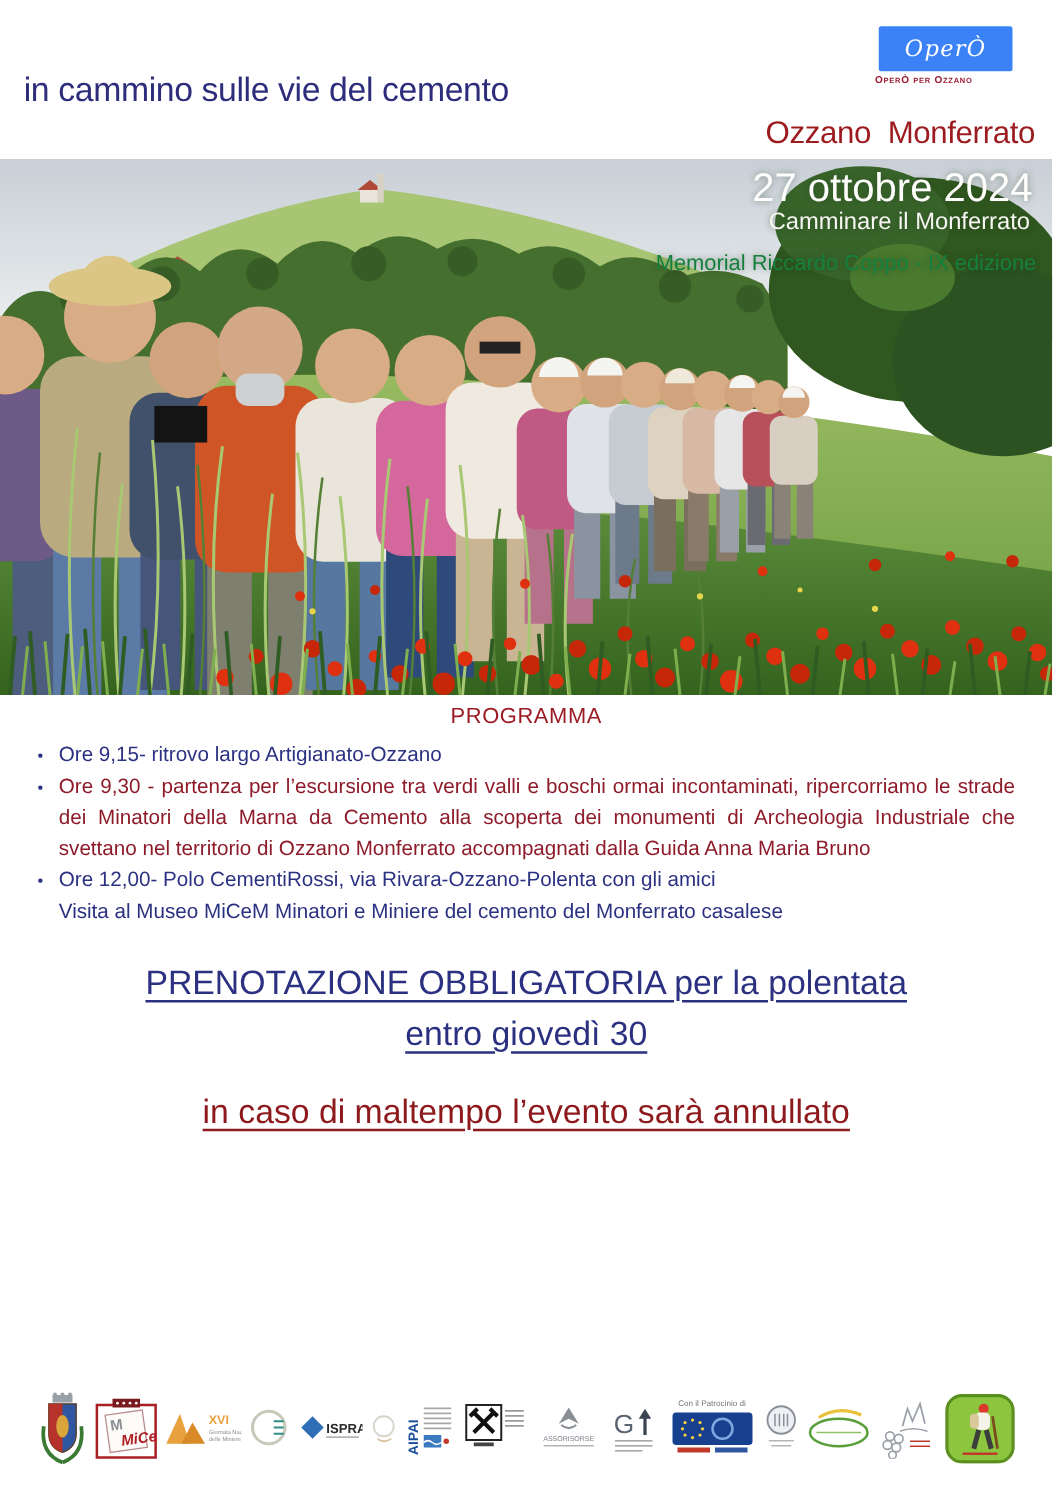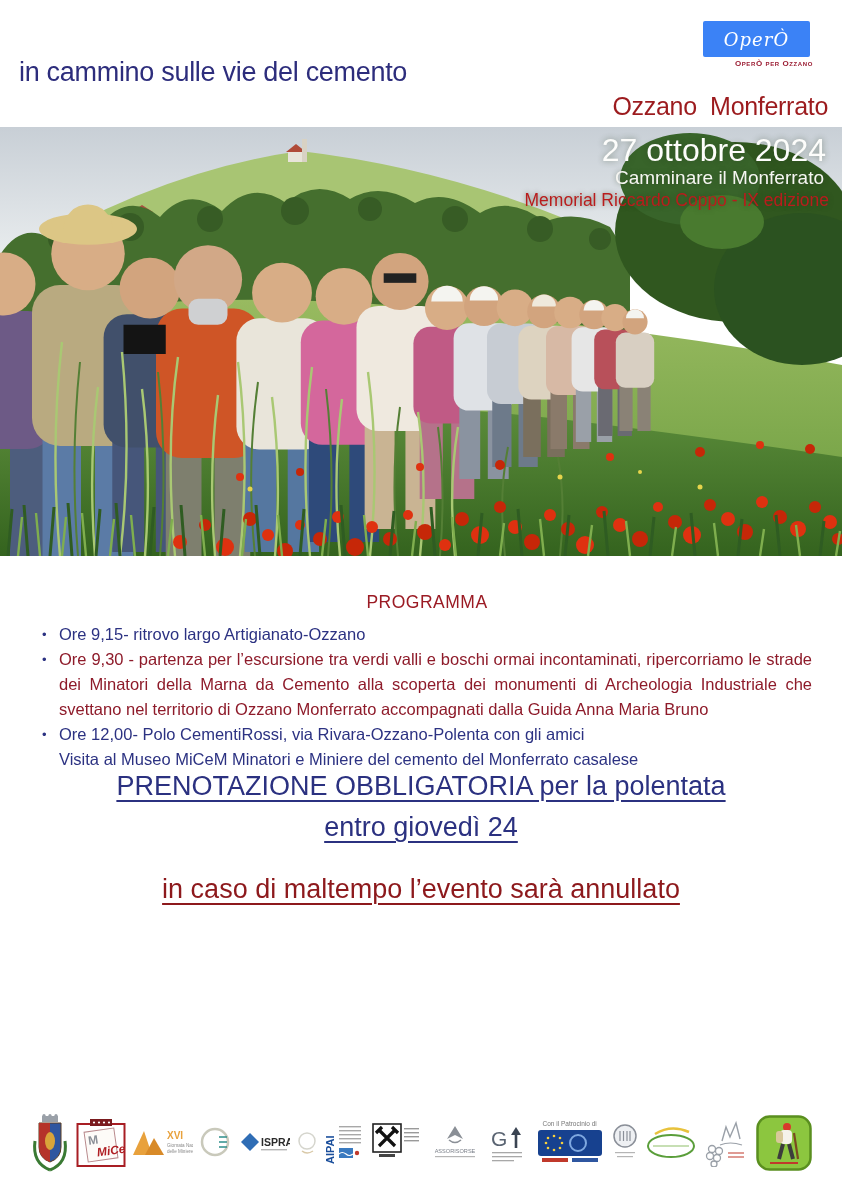--- a/index.html
+++ b/index.html
@@ -5,33 +5,33 @@
   html,body{margin:0;padding:0;background:#ffffff;}
   .page{position:relative;width:842px;height:1191px;margin:0 auto;background:#fff;overflow:hidden;
         font-family:"Liberation Sans",sans-serif;}
 
   
   .title{position:absolute;left:18px;top:8px;font-size:41px;letter-spacing:-0.5px;color:#2d2d7c;font-weight:600;}
   .subtitle{position:absolute;left:19px;top:57px;font-size:27px;letter-spacing:-0.3px;color:#2d2d7c;}
   .opero-logo{position:absolute;left:703px;top:21px;width:107px;height:36px;background:#3b82f6;border-radius:2px;
               display:flex;align-items:center;justify-content:center;}
   .opero-logo .script{color:#fff;font-family:"DejaVu Serif",serif;font-style:italic;font-size:18px;letter-spacing:1px;}
-  .opero-caption{position:absolute;left:700px;top:59px;width:113px;text-align:right;font-size:8px;
+  .opero-caption{position:absolute;left:700px;top:59px;width:113px;text-align:left;font-size:8px;
                  font-variant:small-caps;font-weight:bold;letter-spacing:0.6px;color:#9b1c32;}
   .location{position:absolute;right:14px;top:92px;font-size:25px;color:#9c1b1e;white-space:pre;letter-spacing:-0.3px;}
 
   
   .photo{position:absolute;left:0;top:127px;width:842px;height:429px;overflow:hidden;}
   .photo-svg{display:block;width:842px;height:429px;}
   .ph-date{position:absolute;right:16px;top:5px;font-size:32px;color:#fdfdfb;text-shadow:0 0 6px rgba(40,60,30,.45);}
   .ph-event{position:absolute;right:18px;top:40px;font-size:19px;color:#f6f6f2;text-shadow:0 0 5px rgba(40,60,30,.5);}
-  .ph-memorial{position:absolute;right:13px;top:63px;font-size:17.5px;color:#b91c1c;text-shadow:0 0 5px rgba(40,60,30,.5);text-align:right;}
-
-  
-  .program{position:absolute;left:30px;right:30px;top:592px;margin-left:12px;}
+  .ph-memorial{position:absolute;right:13px;top:73px;font-size:17.5px;color:#15803d;text-shadow:0 0 5px rgba(40,60,30,.5);text-align:right;}
+
+  
+  .program{position:absolute;left:30px;right:30px;top:562px;}
   .program-heading{text-align:center;font-size:17.5px;letter-spacing:0.5px;color:#9b1b24;margin-bottom:9px;}
   .p-item{display:flex;font-size:16.5px;line-height:25px;}
   .p-item .dot{width:17px;flex:0 0 17px;color:#2c3282;font-size:13px;line-height:25px;}
   .p-item .p-text{flex:1;}
   .p-item.justify .p-text{text-align:justify;}
   .c-navy{color:#2c3282;}
   .c-red{color:#8e1b2a;}
 
   
   .booking{position:absolute;left:0;right:0;top:766px;text-align:center;color:#2b3180;font-size:27px;line-height:41px;}
@@ -298,21 +298,21 @@
       <span class="p-text">Ore 12,00- Polo CementiRossi, via Rivara-Ozzano-Polenta con gli amici</span>
     </div>
     <div class="p-item c-navy">
       <span class="dot"></span>
       <span class="p-text">Visita al Museo MiCeM Minatori e Miniere del cemento del Monferrato casalese</span>
     </div>
   </div>
 
   <div class="booking">
     <div><span>PRENOTAZIONE OBBLIGATORIA per la polentata</span></div>
-    <div><span>entro giovedì 24</span></div>
+    <div><span>entro giovedì 30</span></div>
   </div>
   <div class="weather">
     <span>in caso di maltempo l’evento sarà annullato</span>
   </div>
 
 
   <div class="footer">
 
     <div class="logo">
       <svg width="40" height="60" viewBox="0 0 40 60">

